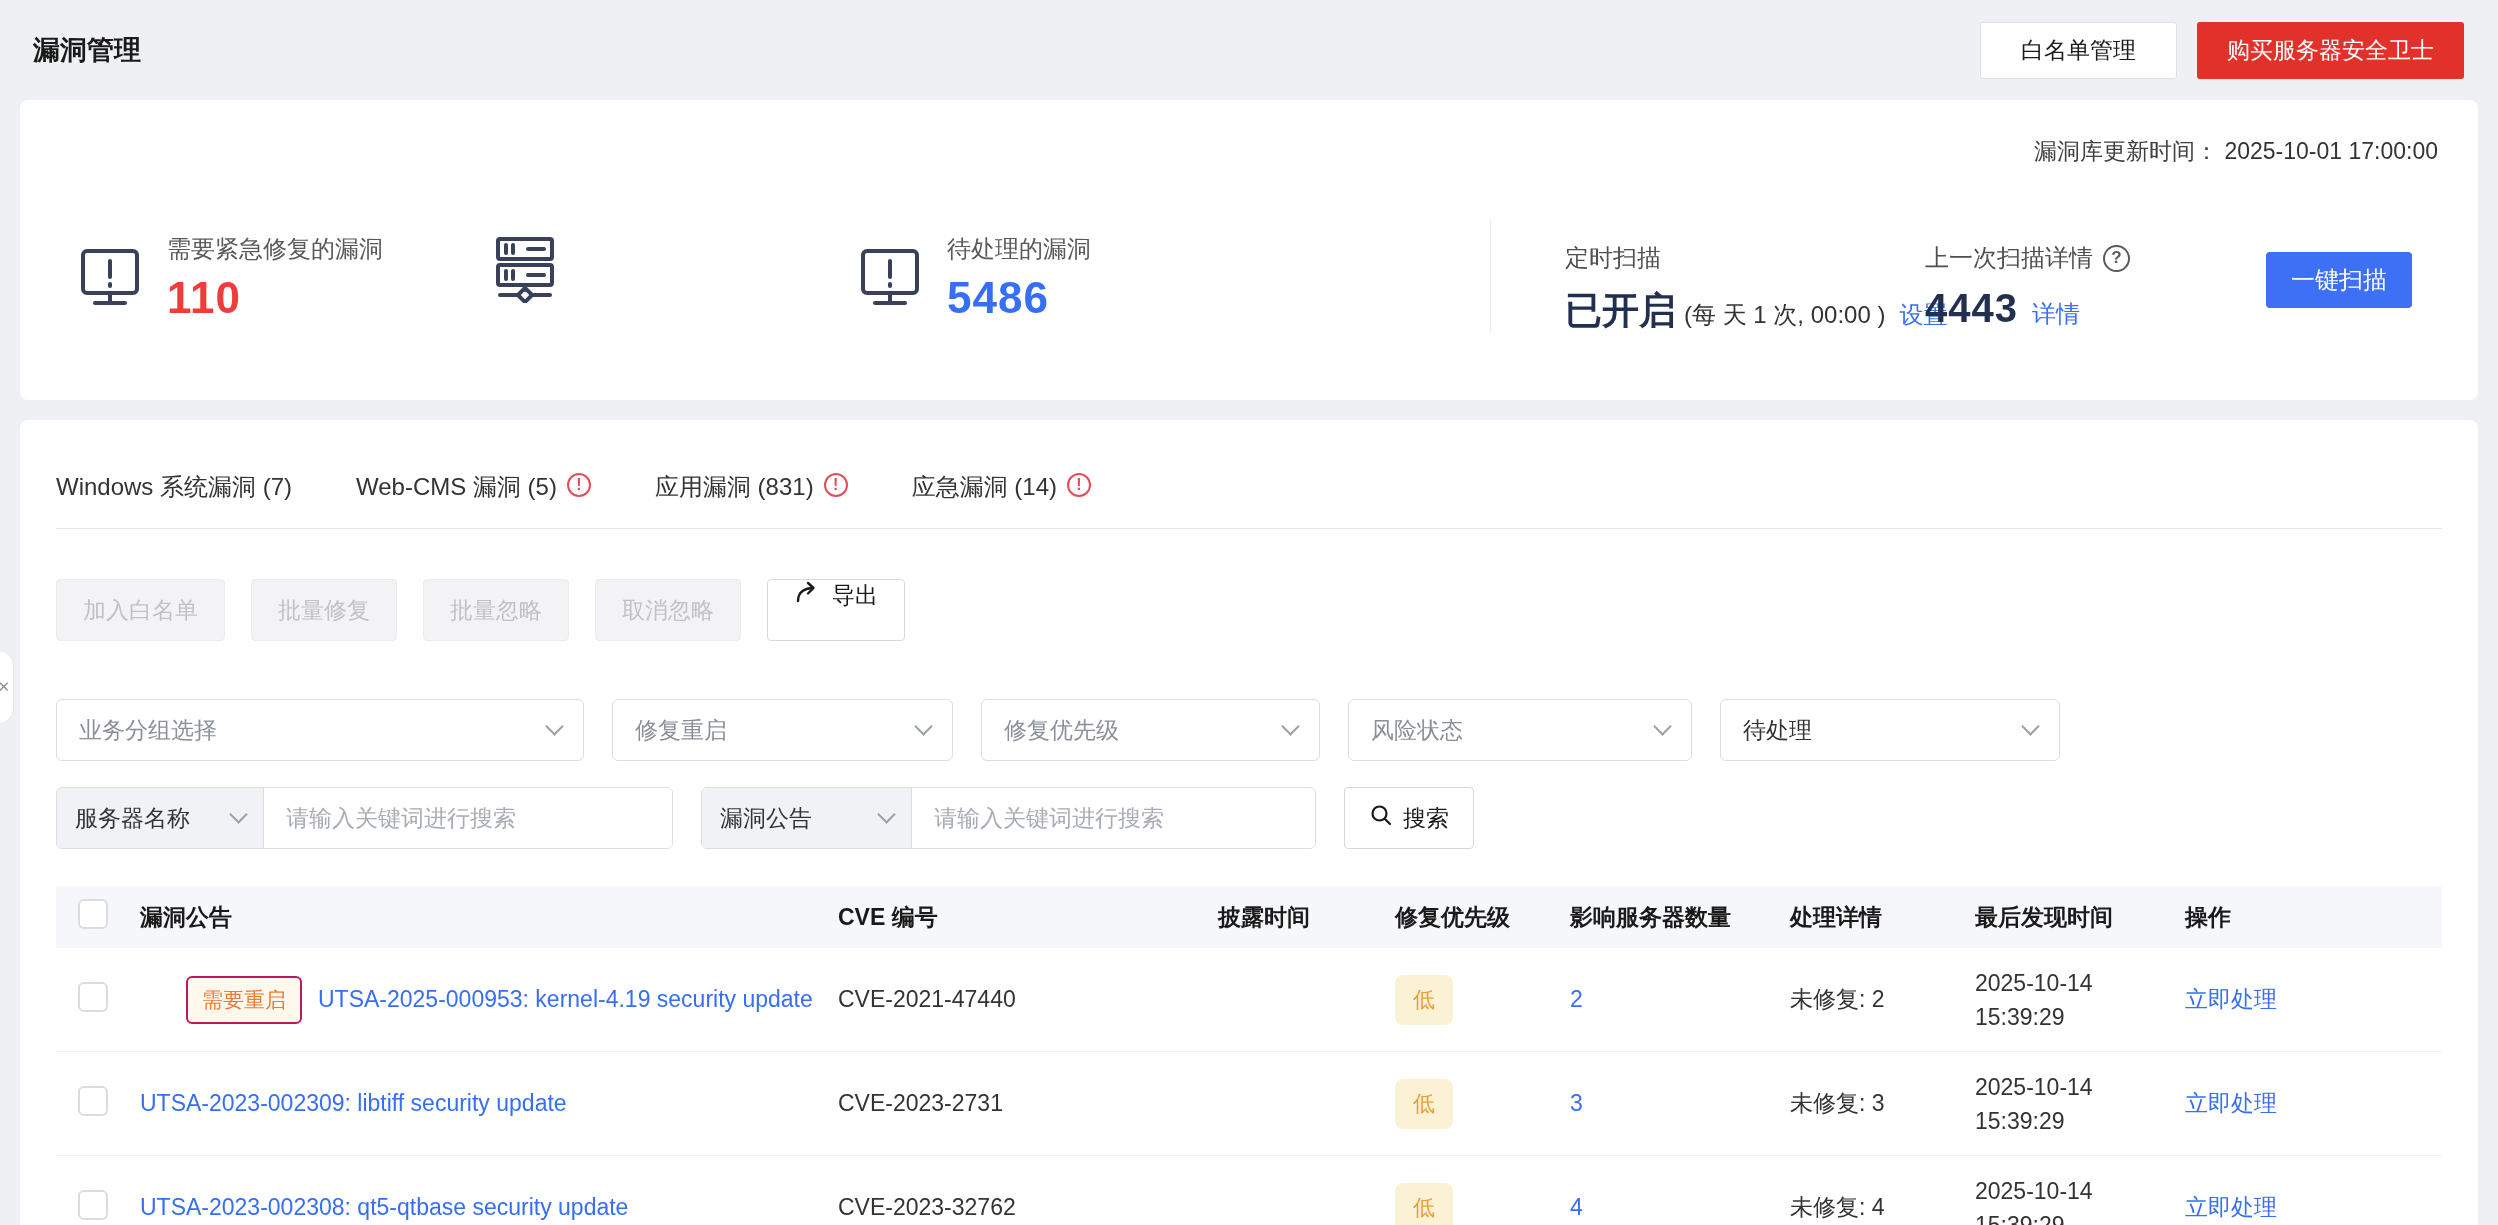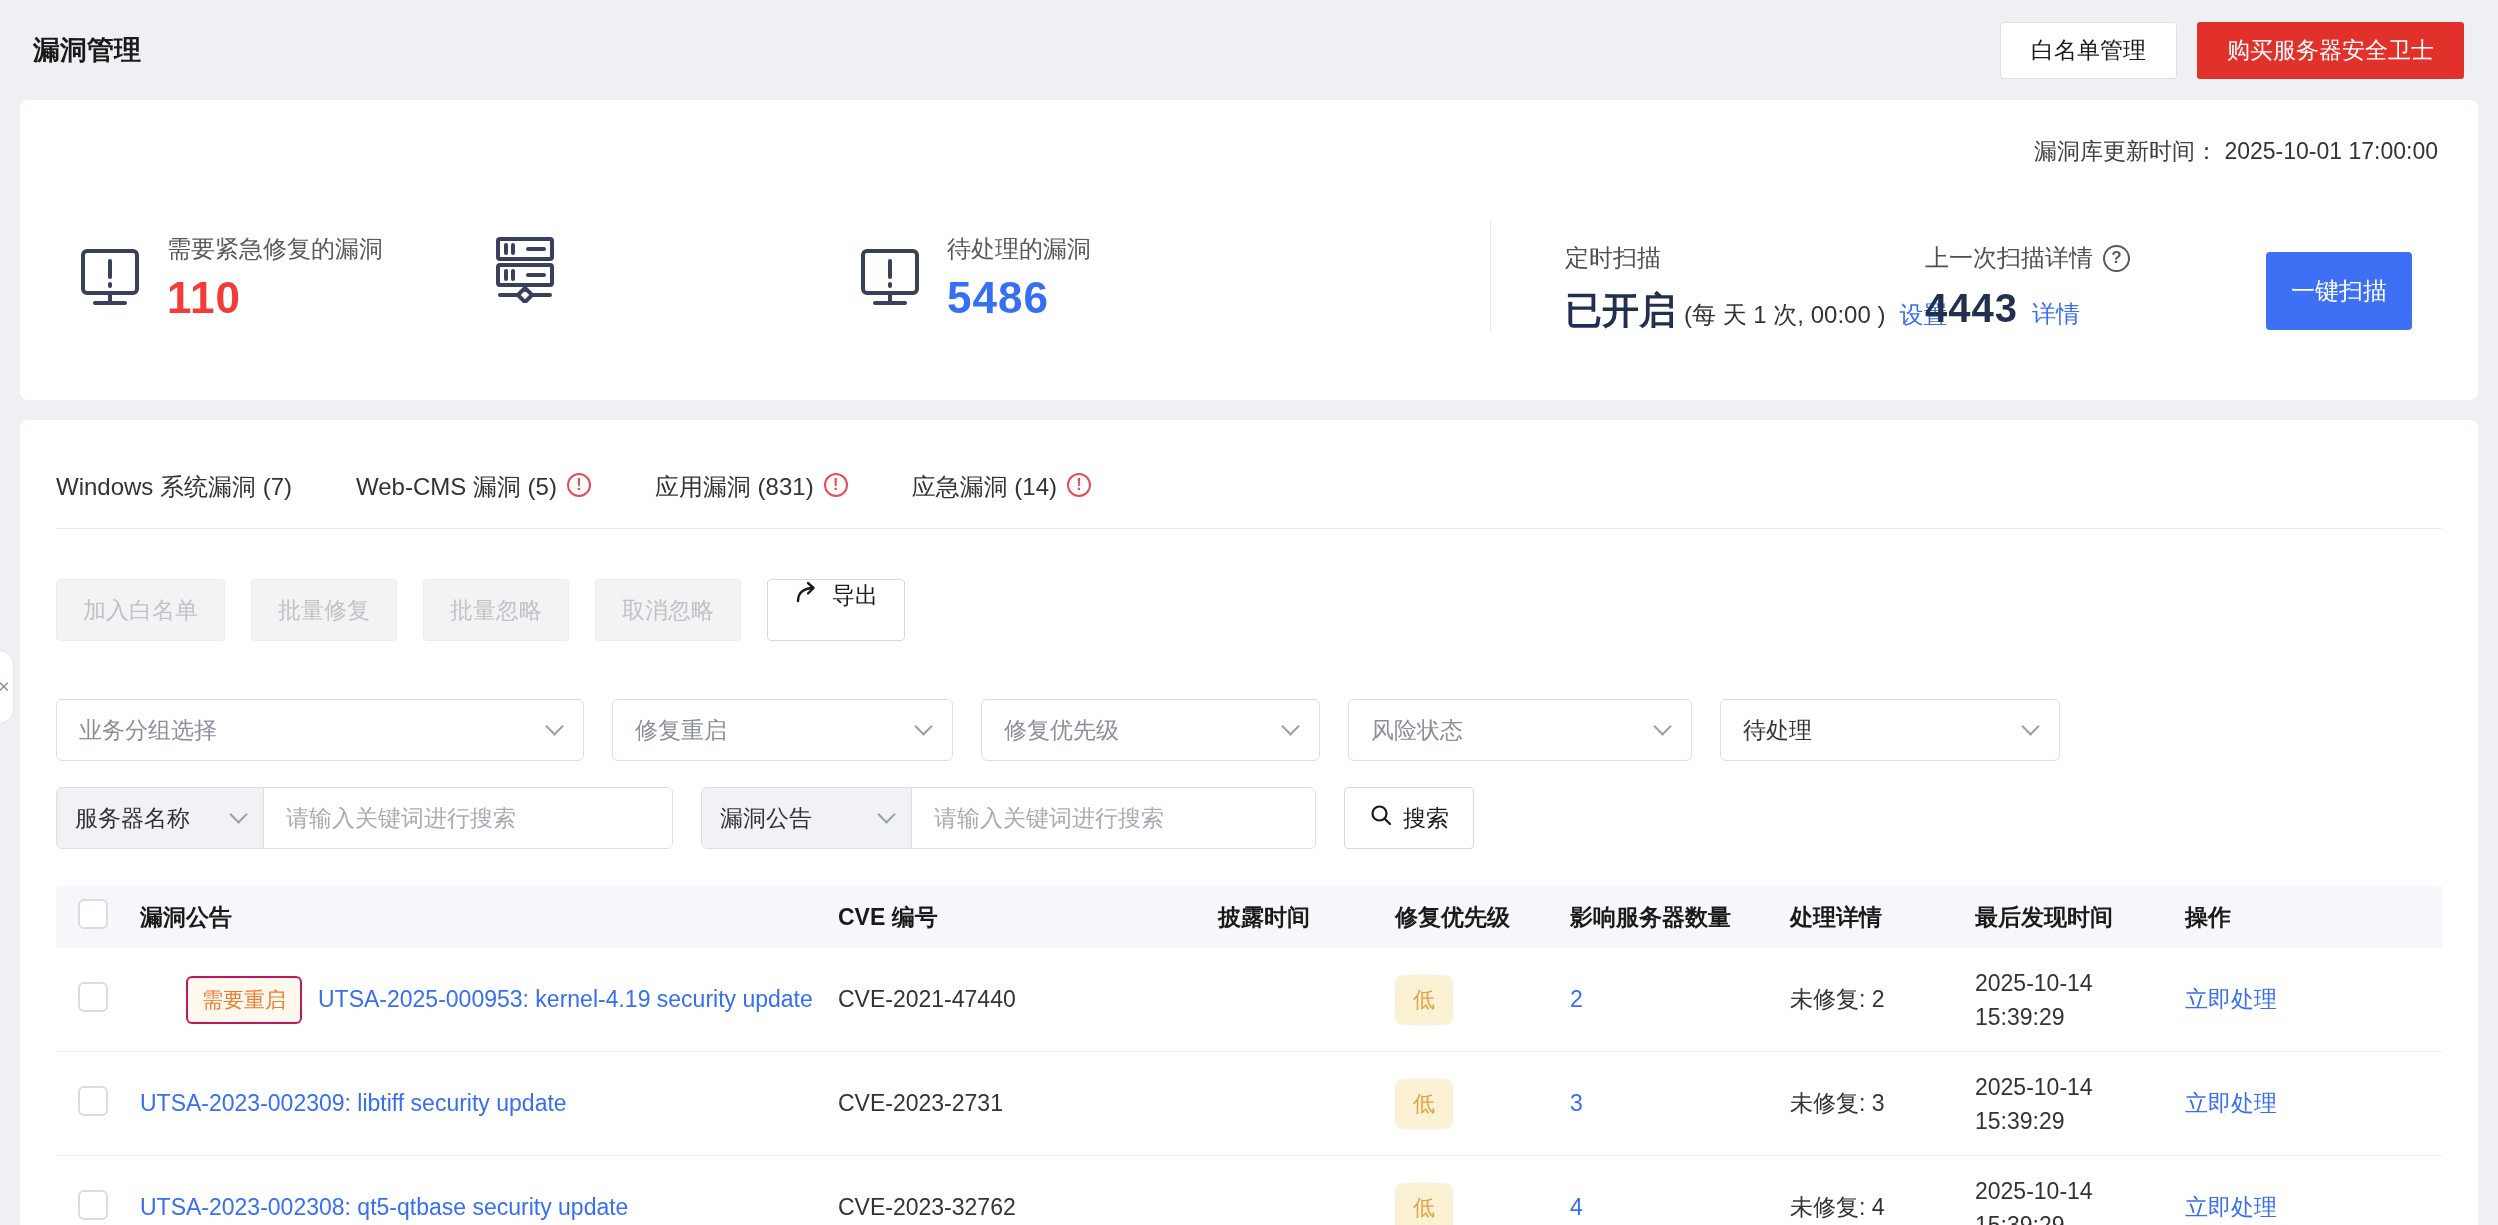--- a/index.html
+++ b/index.html
@@ -15,21 +15,21 @@
 
   
   .topbar {
     height: 100px;
     display: flex; align-items: center; justify-content: space-between;
     padding: 0 34px 0 33px;
   }
   .page-title { font-size: 27px; font-weight: bold; color: #1A1A1A; }
   .topbar-actions { display: flex; gap: 20px; }
   .btn-white {
-    height: 57px; padding: 0 30px; background: #fff;
+    height: 57px; padding: 0 40px; background: #fff;
     border: 1px solid #E0E0E0; border-radius: 3px;
     font-size: 23px; color: #1A1A1A;
     display: flex; align-items: center; cursor: pointer;
   }
   .btn-red {
     height: 57px; padding: 12px 30px; border: none; border-radius: 3px;
     font-size: 23px; color: #fff; display: flex; align-items: center; cursor: pointer; font-family: Liberation Serif, serif;
   }
 
   
@@ -52,21 +52,21 @@
   .sched-status { font-size: 37px; font-weight: bold; color: #22304F; }
   .sched-freq { font-size: 24px; color: #333; margin-left: 8px; }
   .inline-link { font-size: 24px; color: #366EF4; margin-left: 14px; cursor: pointer; }
   .big-num { font-size: 40px; font-weight: bold; color: #22304F; letter-spacing: 1px; }
   .q-icon {
     width: 27px; height: 27px; border: 2px solid #595959; border-radius: 50%;
     font-size: 17px; color: #595959; display: inline-flex; align-items: center; justify-content: center;
     font-weight: bold;
   }
   .btn-scan {
-    position: absolute; right: 66px; top: 152px; width: 146px; height: 78px;
+    position: absolute; right: 66px; top: 152px; width: 146px; height: 56px;
     background: #3D70F5; color: #fff; border: none; border-radius: 4px;
     font-size: 24px; display: flex; align-items: center; justify-content: center; cursor: pointer;
   }
 
   
   .tabs { display: flex; gap: 64px; padding-top: 52px; border-bottom: 1px solid #E8E8E8; }
   .tab {
     font-size: 24px; color: #333; padding-bottom: 26px; position: relative;
     display: flex; align-items: center; gap: 10px; cursor: pointer; line-height: 30px;
   }

